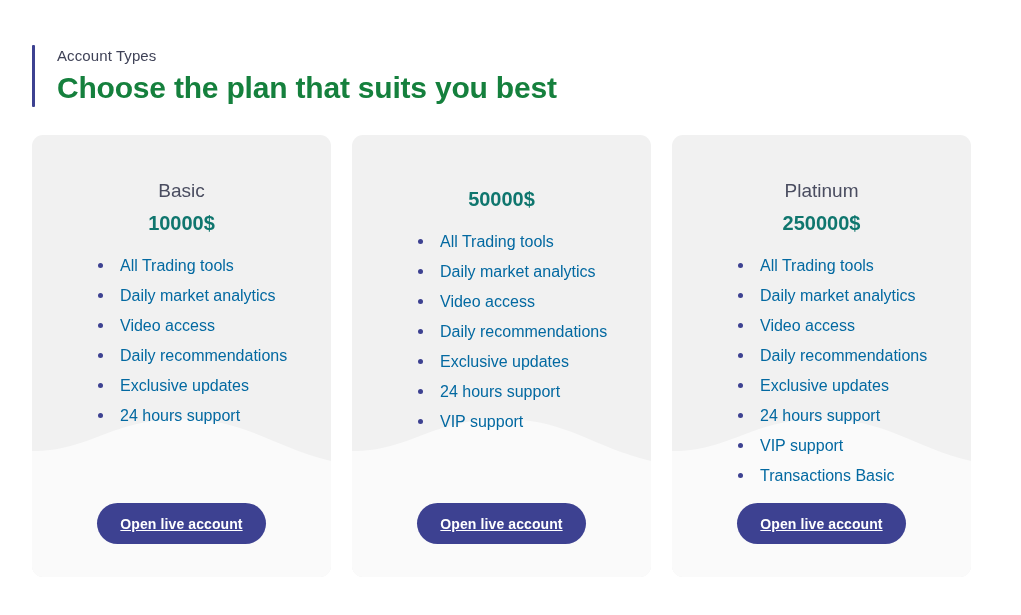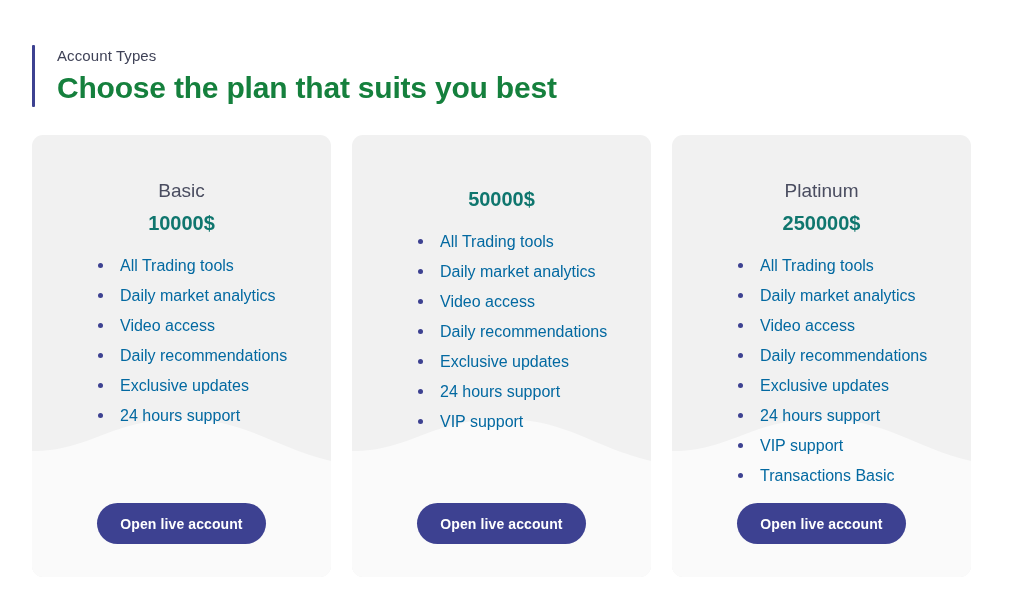--- a/index.html
+++ b/index.html
@@ -151,20 +151,21 @@
     height: 41px;
     border: none;
     border-radius: 21px;
     background: #3d4191;
     color: #ffffff;
     font-family: "Liberation Sans", sans-serif;
     font-size: 14px;
     font-weight: bold;
     letter-spacing: 0.1px;
     cursor: pointer;
+    text-decoration: underline;
   }
 </style>
 </head>
 <body>
 
 <div class="page">
 
   <div class="header">
     <div class="accent-bar"></div>
     <div class="header-text">

